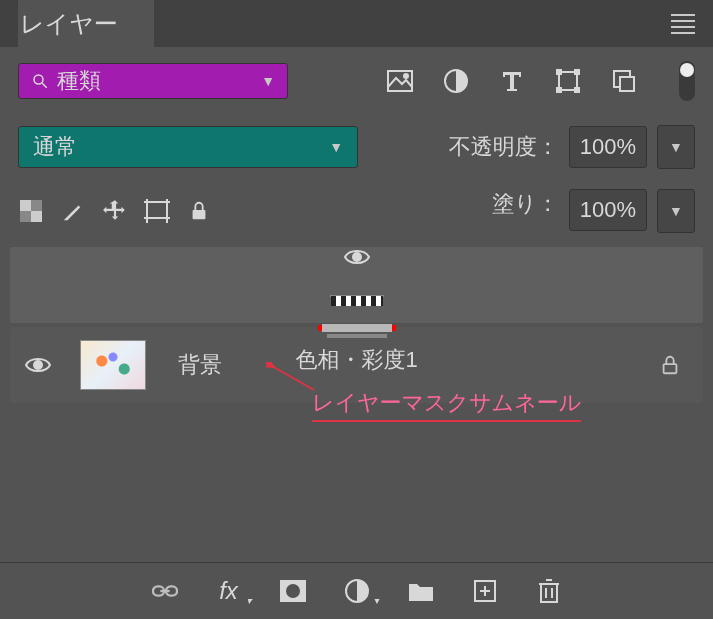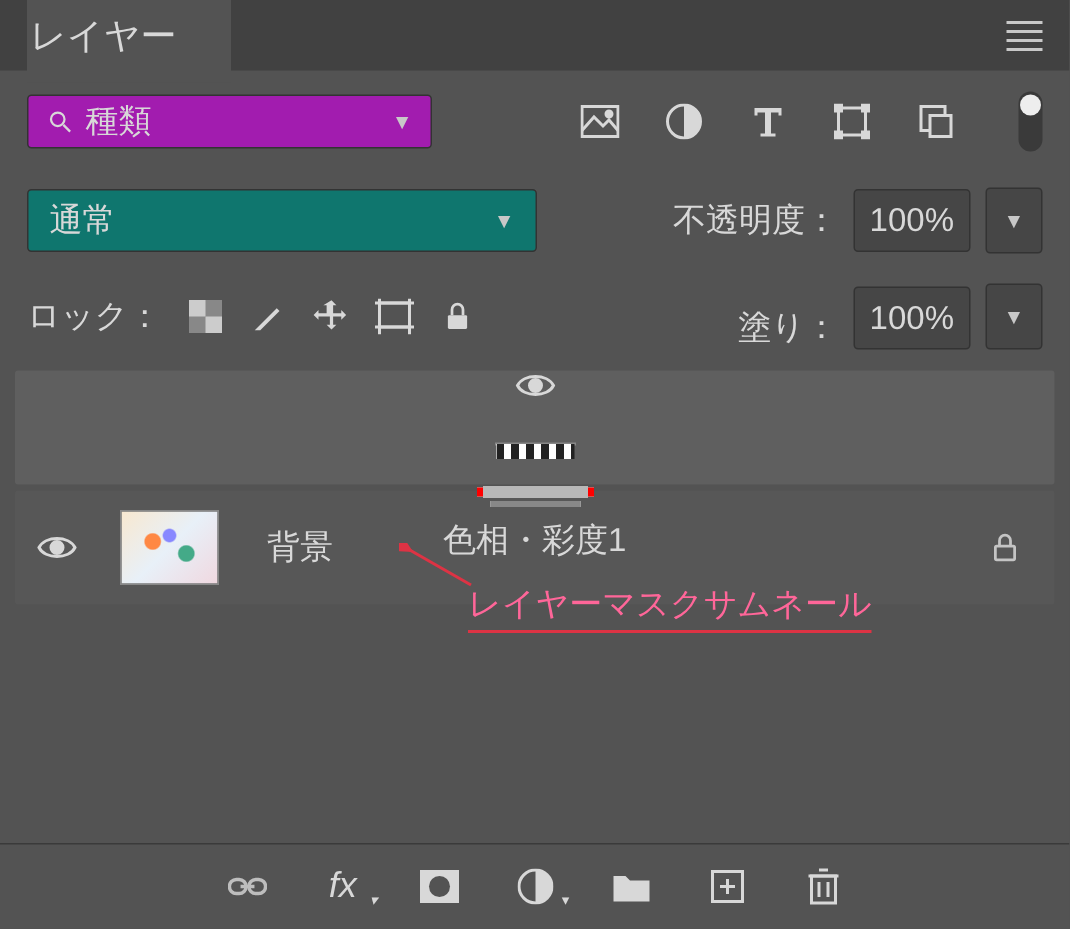--- a/index.html
+++ b/index.html
@@ -148,21 +148,21 @@
     display: flex;
     gap: 16px;
     align-items: center;
   }
   .small-icon {
     width: 22px;
     height: 22px;
   }
   .fill-group {
     display: flex;
-    align-items: flex-end;
+    align-items: flex-start;
     gap: 10px;
     margin-left: auto;
   }
   .layers-list {
     padding: 4px 10px 0 10px;
   }
   .layer-row {
     display: flex;
     align-items: center;
     height: 76px;
@@ -361,21 +361,20 @@
     <div class="value-box">
       <span>100%</span>
     </div>
     <div class="dropdown-btn">
       <span class="chevron">▼</span>
     </div>
   </div>
 </div>
 
 <div class="lock-row">
-  <span>ロック：</span>
   <div class="lock-icons">
     <div class="icon-btn">
       <svg class="small-icon" viewBox="0 0 16 16">
           <rect width="16" height="16" fill="#888"></rect>
           <rect x="0" y="0" width="8" height="8" fill="#ccc"></rect>
           <rect x="8" y="8" width="8" height="8" fill="#ccc"></rect>
         </svg>
     </div>
     <div class="icon-btn">
       <svg class="small-icon" viewBox="0 0 24 24" fill="#d8d8d8">

